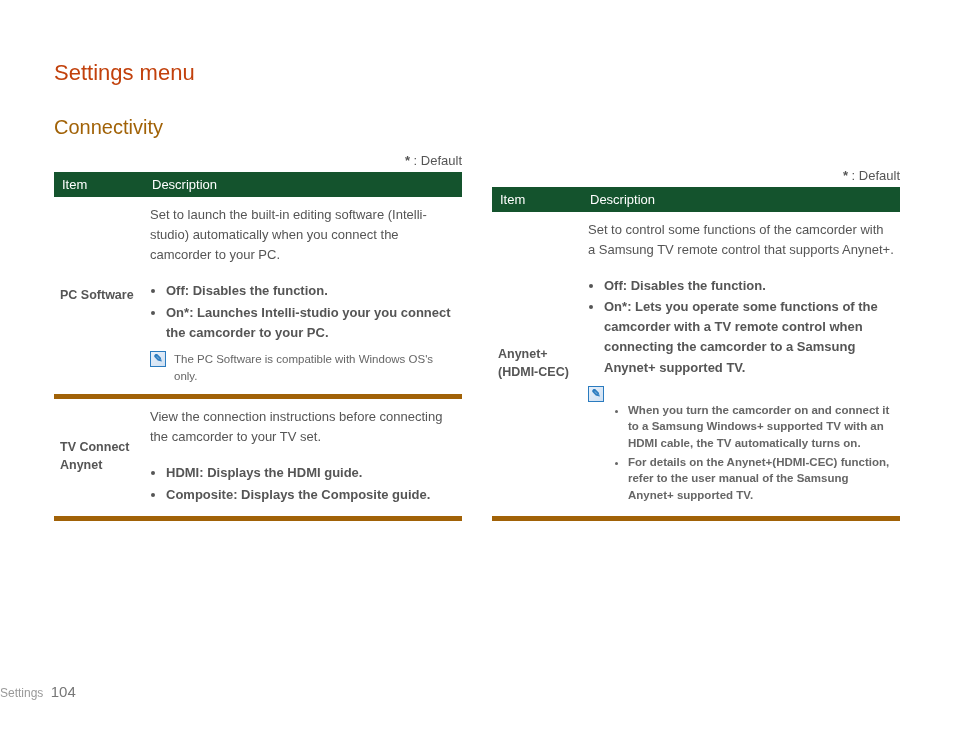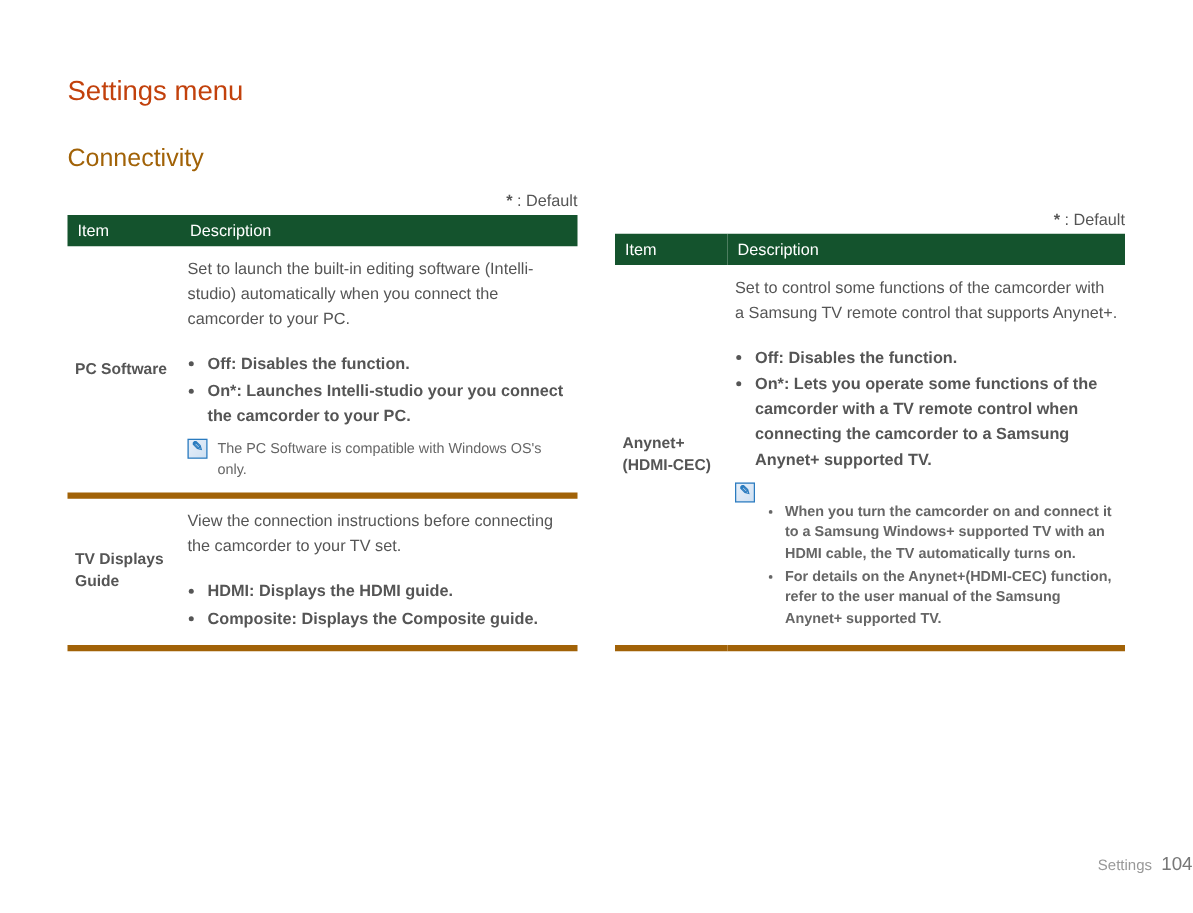--- a/index.html
+++ b/index.html
@@ -88,21 +88,21 @@
     flex-shrink: 0;
     background: linear-gradient(135deg, #e8f0fa, #cfe0f2);
   }
   .note-row ul { list-style: disc; padding-left: 16px; }
   .note-row li { margin-bottom: 2px; }
   .footer {
     position: absolute;
     bottom: 30px;
     left: 0;
     right: 0;
-    text-align: right;
+    text-align: left;
     font-size: 12px;
     color: #999;
   }
   .footer .pn { font-size: 15px; color: #777; margin-left: 4px; }
 </style>
 </head>
 <body>
 
 <div class="page-title">Settings menu</div>
 <div class="section-title">Connectivity</div>
@@ -129,21 +129,21 @@
               <li><b>Off</b><span>: Disables the function.</span></li>
               <li><b>On*</b><span>: Launches Intelli-studio your you connect the camcorder to your PC.</span></li>
             </ul>
             <div class="note-row">
               <span class="note-icon">✎</span>
               <span>The PC Software is compatible with Windows OS's only.</span>
             </div>
           </td>
         </tr>
         <tr>
-          <td class="item">TV Displays Guide</td>
+          <td class="item">TV Connect Anynet</td>
           <td>
             <span>View the connection instructions before connecting the camcorder to your TV set.</span>
             <ul>
               <li><b>HDMI</b><span>: Displays the HDMI guide.</span></li>
               <li><b>Composite</b><span>: Displays the Composite guide.</span></li>
             </ul>
           </td>
         </tr>
       </tbody>
     </table>

